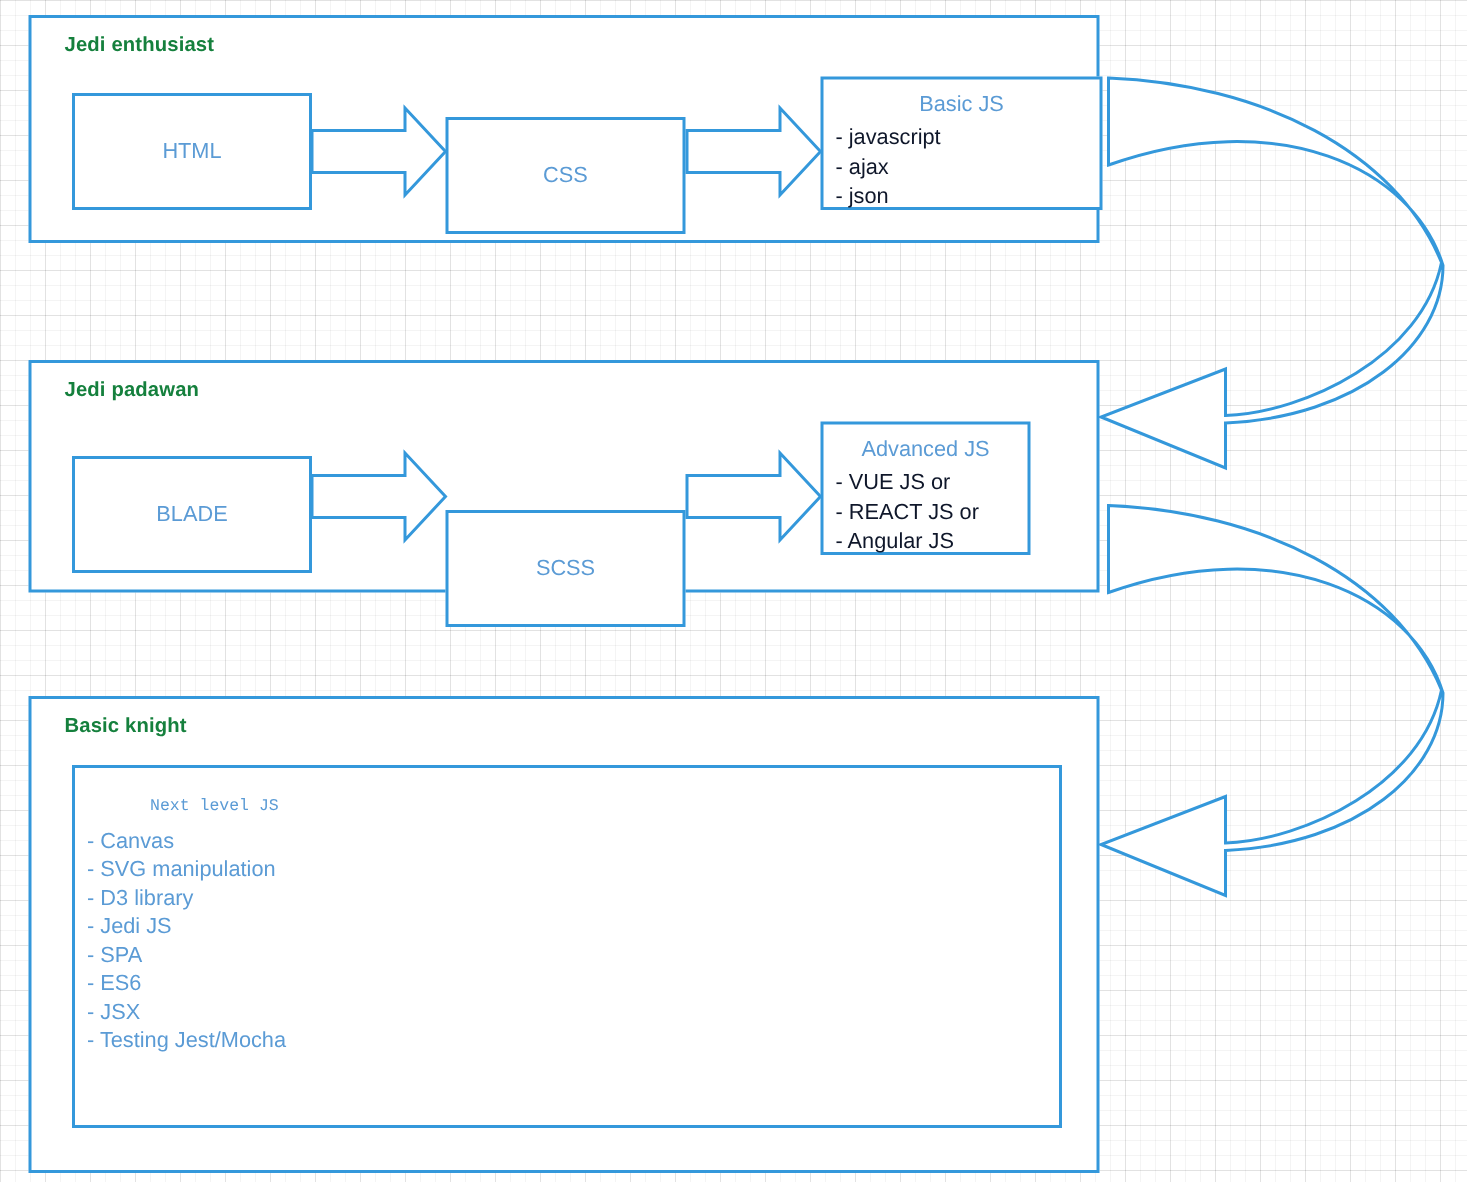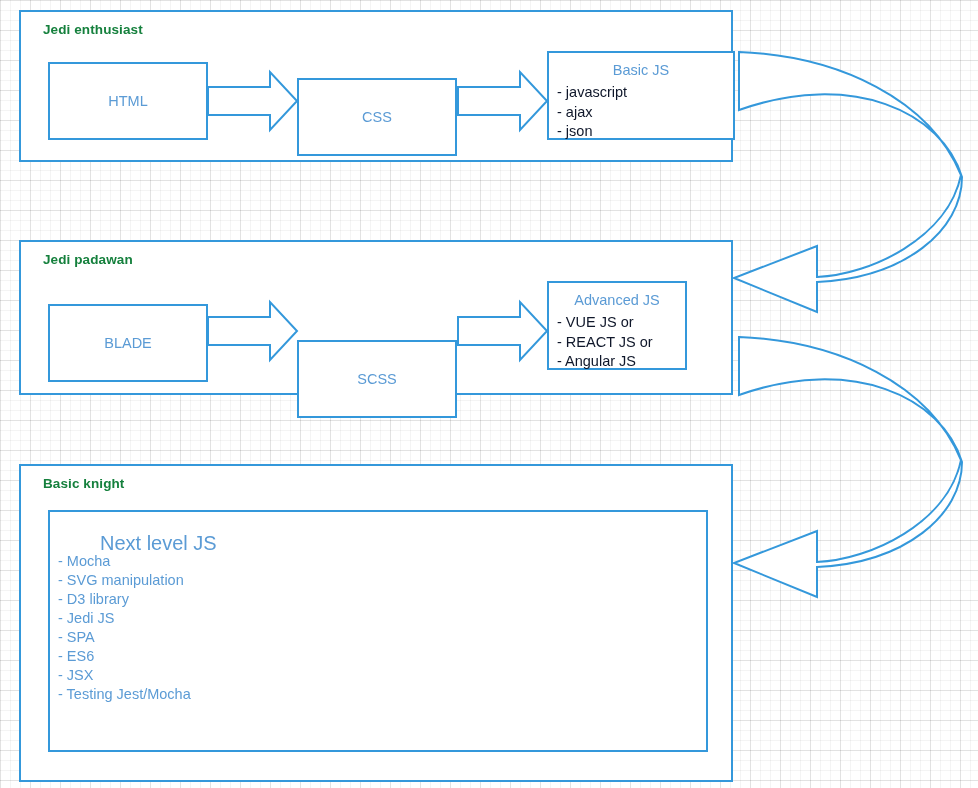--- a/index.html
+++ b/index.html
@@ -79,23 +79,24 @@
     color: #0f172a;
     line-height: 19.5px;
   }
   .listbox-items div { white-space: nowrap; }
 
   
   .knight-title {
     position: absolute;
     left: 50px;
     top: 20px;
-    font-size: 20px;
-    color: #5b9bd5;
-    white-space: nowrap;
+    font-size: 11px;
+    color: #5b9bd5;
+    white-space: nowrap;
+    font-family: Liberation Mono, monospace;
   }
   .knight-items {
     position: absolute;
     left: 8px;
     top: 40px;
     font-size: 14.5px;
     color: #5b9bd5;
     line-height: 19px;
   }
   .knight-items div { white-space: nowrap; }
@@ -164,21 +165,21 @@
     </div>
   </div>
 
   <div class="group" style="left:19px; top:464px; width:714px; height:318px;">
     <div class="group-title">Basic knight</div>
   </div>
 
   <div class="box" style="left:48px; top:510px; width:660px; height:242px;">
     <div class="knight-title">Next level  JS</div>
     <div class="knight-items">
-      <div>- Mocha</div>
+      <div>- Canvas</div>
       <div>- SVG manipulation</div>
       <div>- D3 library</div>
       <div>- Jedi JS</div>
       <div>- SPA</div>
       <div>- ES6</div>
       <div>- JSX</div>
       <div>- Testing Jest/Mocha</div>
     </div>
   </div>
 

